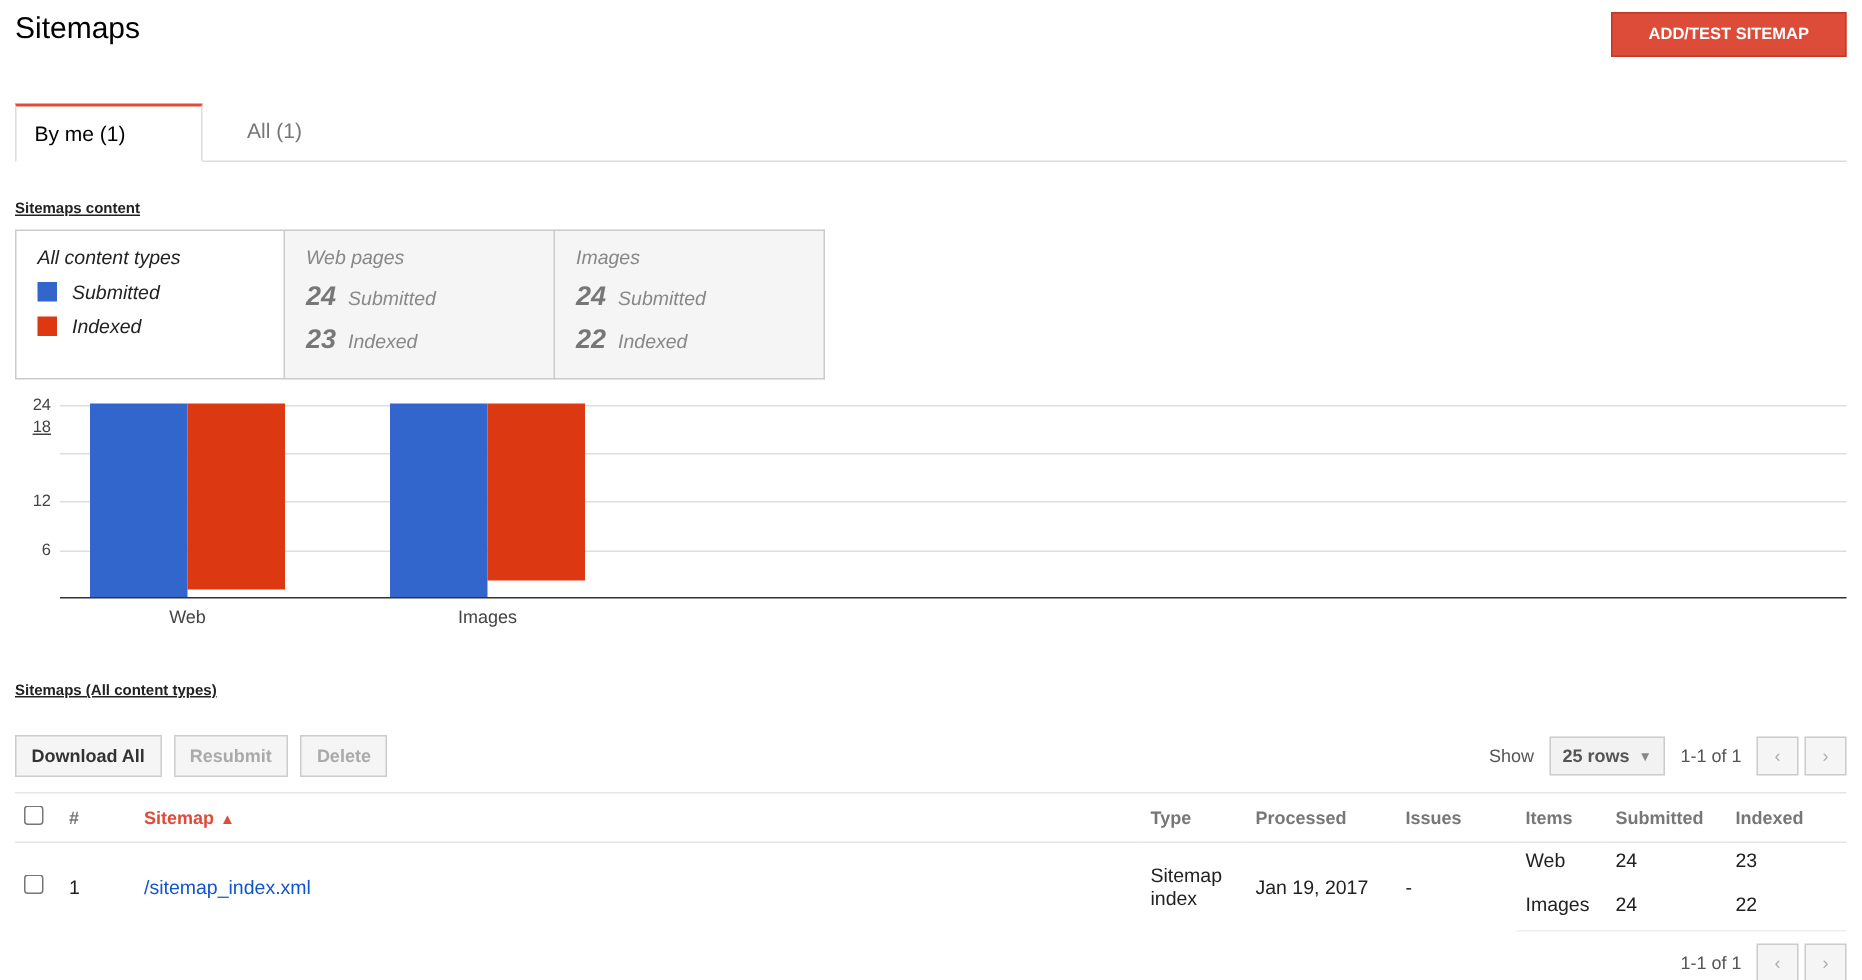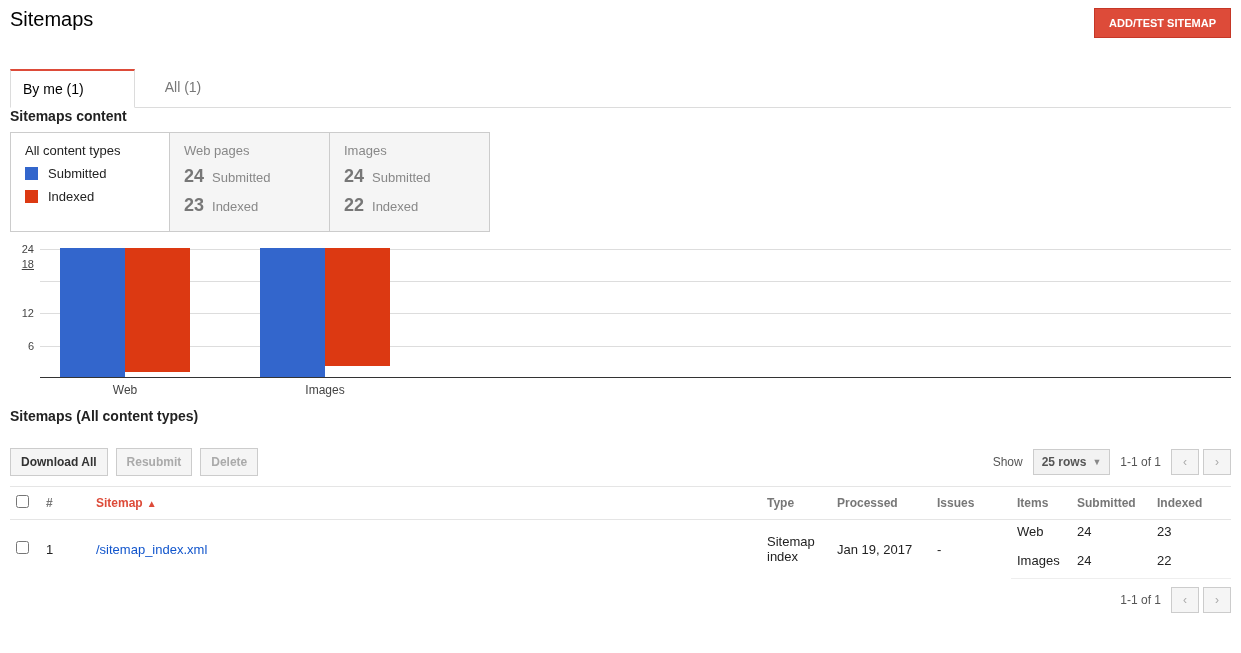--- a/index.html
+++ b/index.html
@@ -19,21 +19,21 @@
     font-size: 20px;
     font-weight: normal;
     color: #000000;
   }
   .btn-primary {
     background: #dd4b39;
     color: #fff;
     border: 1px solid #c53727;
     font-size: 11px;
     font-weight: bold;
-    padding: 8px 14px;
+    padding: 8px 24px;
     cursor: pointer;
     text-transform: uppercase;
   }
   .tabs-container {
     border-bottom: 1px solid #dcdcdc;
     margin-top: 30px;
     display: flex;
   }
   .tab {
     padding: 10px 50px 10px 30px;
@@ -45,32 +45,34 @@
   }
   .tab.active {
     color: #000;
     border: 1px solid #dcdcdc;
     border-top: 2px solid #dd4b39;
     border-bottom: 1px solid #fff;
     background: #fff;
     padding-left: 12px;
   }
   .section-heading {
-    font-size: 14px;
+    font-size: 10px;
     font-weight: bold;
-    margin: 0 0 8px 0;
+    margin: 26px 0 8px 0;
+    text-decoration: underline;
   }
   .stats-row {
     display: flex;
   }
   .stats-box {
     border: 1px solid #ccc;
     padding: 10px 14px;
-    width: 160px;
+    width: 180px;
     min-height: 100px;
+    font-style: italic;
   }
   .stats-box.primary {
     font-size: 13px;
   }
   .legend-item { display: flex; align-items: center; margin-top: 8px; }
   .swatch { width: 13px; height: 13px; margin-right: 10px; }
   .swatch.blue { background: #3366cc; }
   .swatch.red  { background: #dc3912; }
   .stats-box.secondary {
     background: #f5f5f5;

